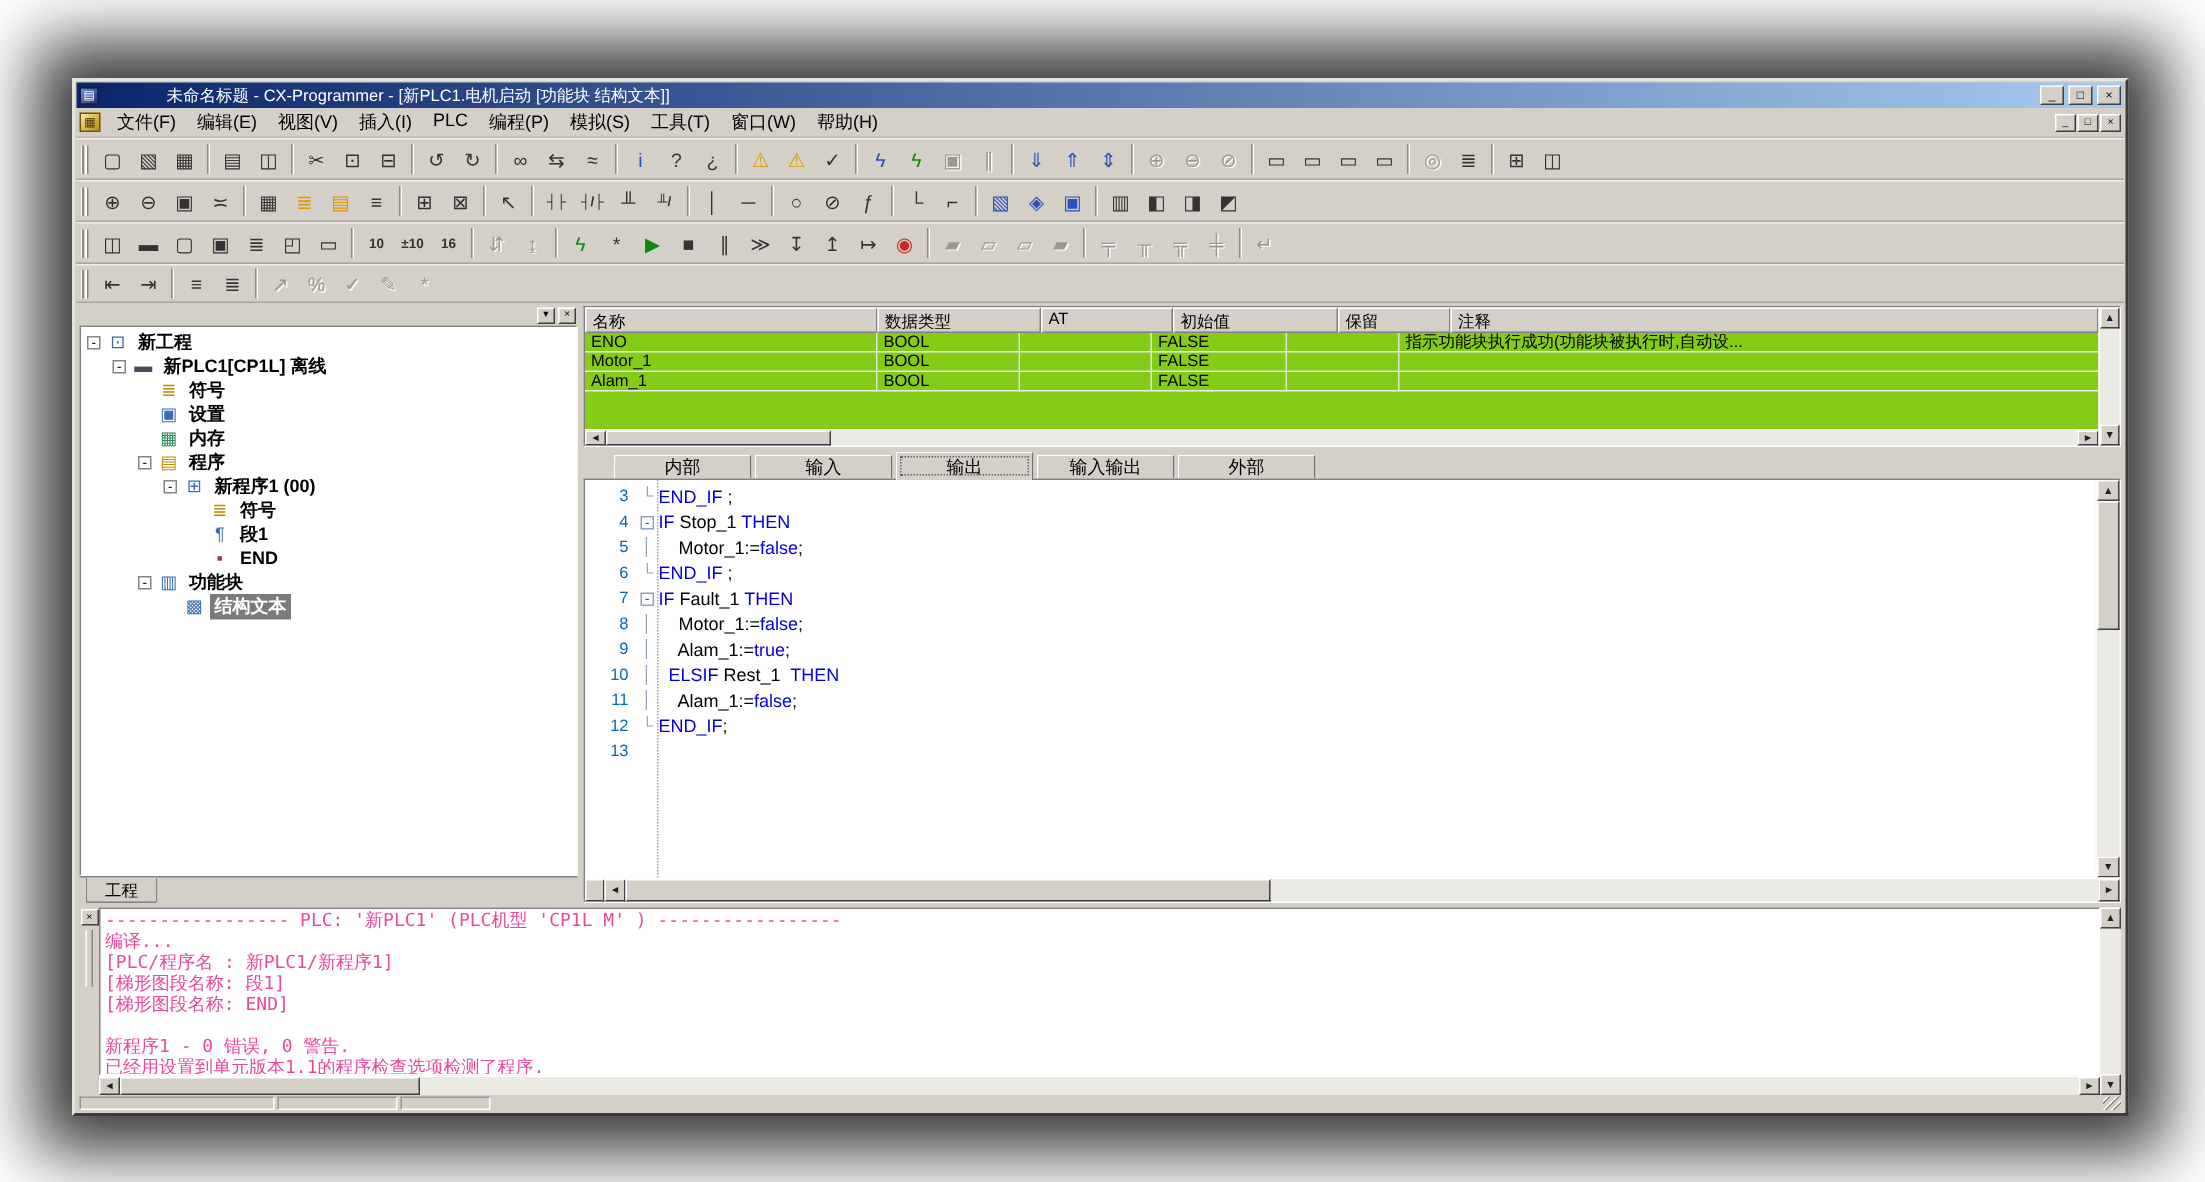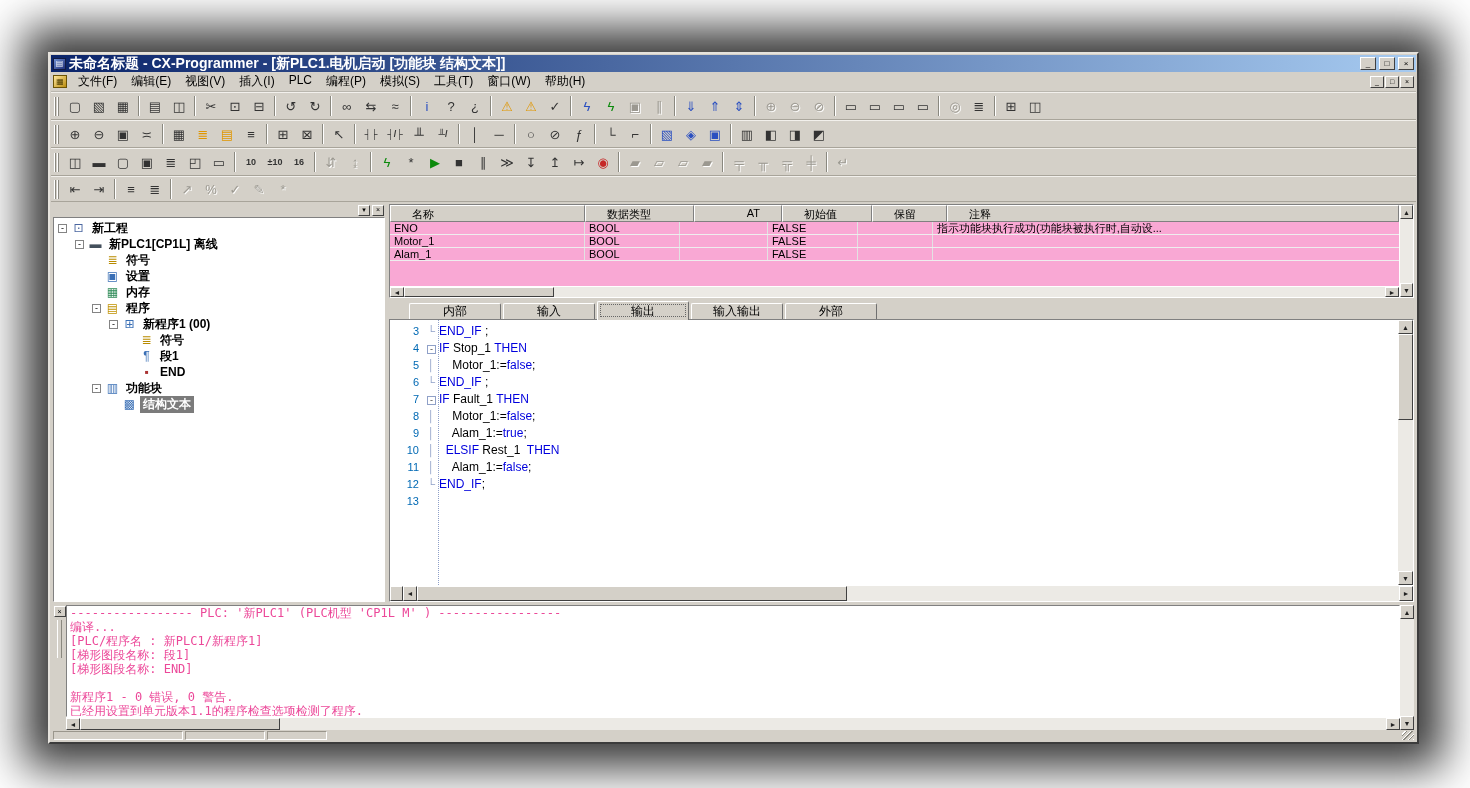--- a/index.html
+++ b/index.html
@@ -8,21 +8,21 @@
   }
   *{margin:0;padding:0;box-sizing:border-box;font-family:"Liberation Sans","DejaVu Sans",sans-serif;}
   html,body{width:1470px;height:788px;overflow:hidden;background:#fff;}
   .desktop{position:relative;width:1470px;height:788px;background:#fff;}
   .win{position:absolute;left:48px;top:52px;width:1371px;height:692px;background:var(--chrome);
        border:2px solid;border-color:#e6e3dd #3c3c3c #3c3c3c #e6e3dd;
        box-shadow:0 0 42px 24px rgba(0,0,0,.78);display:flex;flex-direction:column;padding:1px;}
   
   .titlebar{height:17px;background:linear-gradient(90deg,var(--tb1),var(--tb2));display:flex;align-items:center;gap:3px;padding:0 2px;flex:0 0 auto;}
   .appicon{width:13px;height:12px;background:linear-gradient(135deg,#6f8fd0,#20307a);border:1px solid #101a44;color:#fff;font-size:8px;line-height:10px;text-align:center;}
-  .wtitle{flex:1;color:#fff;font-size:14px;font-weight:bold;white-space:nowrap;overflow:hidden;}
+  .wtitle{flex:1;color:#fff;font-size:11px;font-weight:normal;white-space:nowrap;overflow:hidden;margin-left:42px;}
   .capbtn{width:16px;height:13px;background:var(--chrome);border:1px solid;border-color:#fff #404040 #404040 #fff;
           font-size:8px;line-height:10px;text-align:center;color:#000;padding:0;}
   
   .menubar{height:20px;display:flex;align-items:center;background:var(--chrome);flex:0 0 auto;padding:0 2px;border-bottom:1px solid #b9b6ae;}
   .mdiicon{width:14px;height:13px;background:linear-gradient(135deg,#ffe79c,#b98c10);border:1px solid #6b5305;font-size:8px;line-height:11px;text-align:center;color:#4a3a00;margin-right:4px;}
   .mitem{font-size:12px;padding:2px 7px;color:#000;white-space:nowrap;}
   .mdibtns{margin-left:auto;display:flex;gap:1px;}
   .mdibtn{width:14px;height:12px;background:var(--chrome);border:1px solid;border-color:#fff #404040 #404040 #fff;font-size:7px;line-height:9px;text-align:center;padding:0;}
   
   .tbrow{height:28px;display:flex;align-items:center;background:var(--chrome);border-top:1px solid #f2f0ec;border-bottom:1px solid #a8a49a;padding:1px 2px;flex:0 0 auto;overflow:hidden;}
@@ -48,22 +48,22 @@
   .tlabel{padding:0 3px;font-size:12px;font-weight:bold;}
   .tlabel.sel{background:var(--sel);color:#fff;}
   .paneltabs{height:18px;display:flex;align-items:stretch;border-top:1px solid #808080;background:var(--chrome);}
   .ptab{font-size:11px;padding:1px 12px 0 12px;background:var(--chrome);border:1px solid #808080;border-top:none;border-radius:0 0 2px 2px;margin-left:4px;}
   .vsplit{width:4px;flex:0 0 4px;}
   .rightcol{flex:1;display:flex;flex-direction:column;min-width:0;min-height:0;}
   
   .vtregion{height:94px;flex:0 0 auto;display:flex;border:1px solid;border-color:#808080 #fff #fff #808080;background:#fff;}
   .vtcol{flex:1;display:flex;flex-direction:column;min-width:0;}
   .vthead{height:17px;display:flex;background:var(--chrome);flex:0 0 auto;}
-  .vt-hcell{border:1px solid;border-color:#fff #808080 #808080 #fff;font-size:11px;padding:1px 21px;overflow:hidden;white-space:nowrap;flex:0 0 auto;background:var(--chrome);}
-  .vtbody{flex:1;overflow:hidden;background:#f9a8d4;}
+  .vt-hcell{border:1px solid;border-color:#fff #808080 #808080 #fff;font-size:11px;padding:1px 4px;overflow:hidden;white-space:nowrap;flex:0 0 auto;background:var(--chrome);}
+  .vtbody{flex:1;overflow:hidden;background:#84cc16;}
   .vt-row{display:flex;height:13px;border-bottom:1px solid #eeeeee;}
   .vt-cell{font-size:11px;line-height:12px;padding:0 4px;border-right:1px solid #e2e2e2;overflow:hidden;white-space:nowrap;flex:0 0 auto;}
   .vthscroll{height:11px;flex:0 0 auto;background:#eceae5;border-top:1px solid #fff;display:flex;}
   .vtvscroll{width:14px;flex:0 0 14px;background:#eceae5;border-left:1px solid #fff;display:flex;flex-direction:column;justify-content:space-between;}
   
   .sbtn{background:var(--chrome);border:1px solid;border-color:#fff #404040 #404040 #fff;font-size:7px;line-height:1;display:flex;align-items:center;justify-content:center;color:#222;padding:0;}
   .sbtn.h{width:14px;height:100%;} .sbtn.v{height:14px;width:100%;}
   .thumb{background:var(--chrome);border:1px solid;border-color:#fff #404040 #404040 #fff;}
   
   .tabsrow{height:21px;flex:0 0 auto;display:flex;align-items:flex-end;padding:2px 0 0 20px;gap:2px;background:var(--chrome);}
@@ -558,33 +558,36 @@
               <span class="texp">-</span>
               <span class="ticon" style="color: rgb(58, 111, 181);">▥</span>
               <span class="tlabel">功能块</span>
             </div>
             <div class="trow" style="padding-left: 55px;">
               <span class="texp-sp"></span>
               <span class="ticon" style="color: rgb(58, 111, 181);">▩</span>
               <span class="tlabel sel">结构文本</span>
             </div>
           </div>
+        <div class="paneltabs">
+          <span class="ptab">工程</span>
+        </div>
       </div>
 
       <div class="vsplit"></div>
 
       <div class="rightcol">
 
         <div class="vtregion">
           <div class="vtcol">
             <div class="vthead" id="vthead">
                 <div class="vt-hcell" style="width: 195px;">名称</div>
                 <div class="vt-hcell" style="width: 109px;">数据类型</div>
-                <div class="vt-hcell" style="width: 88px; text-align: right;">AT</div>
-                <div class="vt-hcell" style="width: 90px;">初始值</div>
+                <div class="vt-hcell" style="width: 88px;">AT</div>
+                <div class="vt-hcell" style="width: 110px;">初始值</div>
                 <div class="vt-hcell" style="width: 75px;">保留</div>
                 <div class="vt-hcell" style="flex: 1 1 0%;">注释</div>
               </div>
             <div class="vtbody" id="vtbody">
                 <div class="vt-row">
                   <div class="vt-cell" style="width: 195px;">ENO</div>
                   <div class="vt-cell" style="width: 95px;">BOOL</div>
                   <div class="vt-cell" style="width: 88px;"></div>
                   <div class="vt-cell" style="width: 90px;">FALSE</div>
                   <div class="vt-cell" style="width: 75px;"></div>

